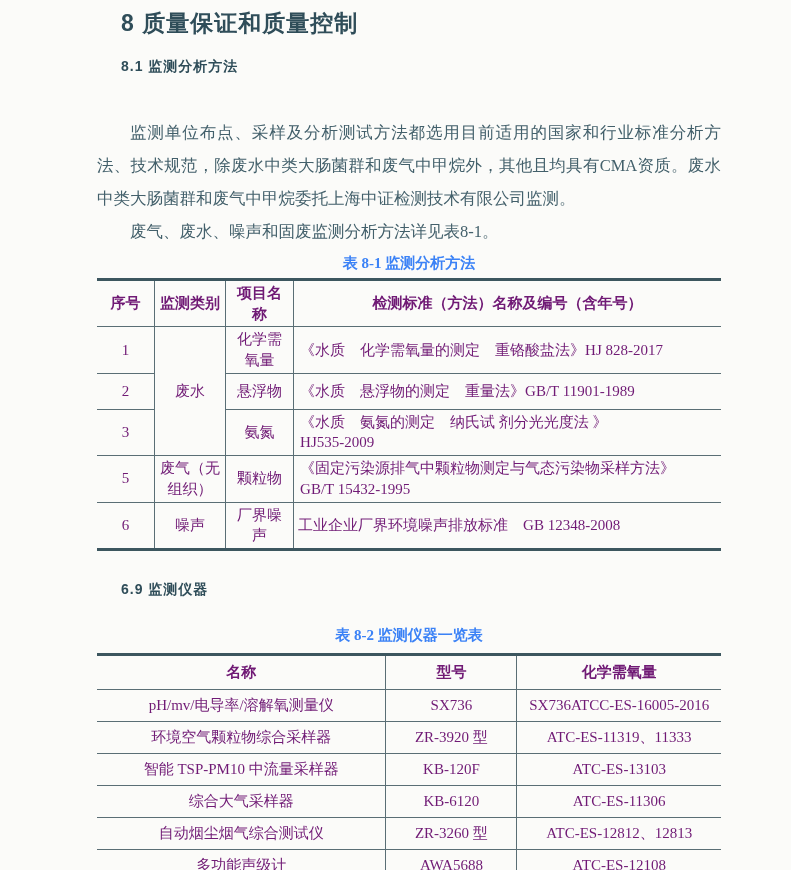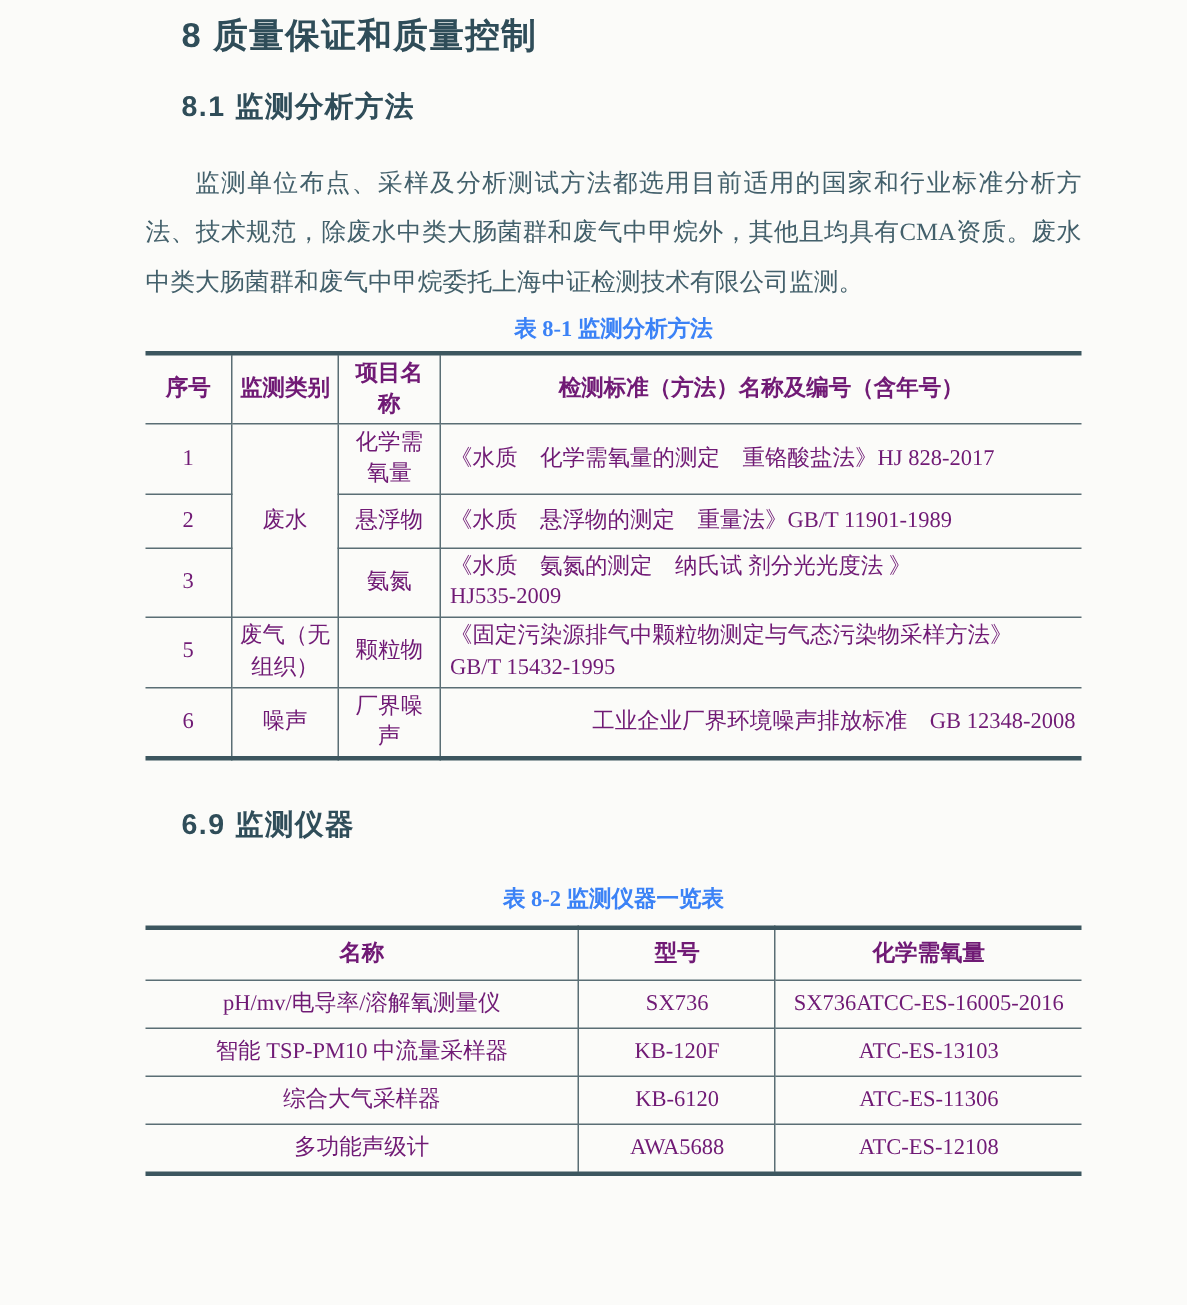--- a/index.html
+++ b/index.html
@@ -19,35 +19,35 @@
   }
   h1.chapter {
     font-family: "Liberation Sans", sans-serif;
     font-size: 23px; font-weight: bold;
     color: #2f4d59;
     margin: 2px 0 0 24px;
     letter-spacing: 1px;
   }
   h2.section {
     font-family: "Liberation Sans", sans-serif;
-    font-size: 19px; font-weight: bold;
+    font-size: 14px; font-weight: bold;
     color: #2f4d59;
     margin: 19px 0 0 24px;
     letter-spacing: 1px;
   }
   h2.section2 { margin-top: 30px; }
   .body-para {
     font-size: 16.5px;
     line-height: 33px;
     text-indent: 2em;
     text-align: justify;
     margin: 0;
     color: #43606b;
   }
-  .body-para.first { margin-top: 21px; }
+  .body-para.first { margin-top: 40px; }
   .tbl-caption {
     text-align: center;
     font-weight: bold;
     font-size: 15px;
     color: #3b82f6;
     margin: 0;
     padding: 0;
   }
   .cap1 { margin-top: 6px; margin-bottom: 5px; }
   .cap2 { margin-top: 27px; margin-bottom: 8px; }
@@ -76,37 +76,38 @@
   th:last-child, td:last-child { border-right: none; text-align: center; }
   thead th { border-top: none; font-weight: bold; text-align: center; }
   tbody tr:last-child td { border-bottom: none; }
   .t1 thead th { height: 34px; }
   .t1 td { text-align: center; }
   .t1 td.std {
     text-align: left;
     padding-left: 6px;
     white-space: pre-line;
   }
-  .t1 td.std-center { text-align: right; white-space: pre-line; }
+  .t1 td.std-center { text-align: left; white-space: pre-line; }
   .t1 tr.r-s td { height: 31px; }
   .t1 tr.r-d td { height: 40px; }
   .t1 tr.r-last td { height: 26px; }
   .t2 thead th { height: 29px; }
   .t2 td { height: 27px; text-align: center; }
 </style>
 </head>
 <body>
 
 <div class="page">
 
   <h1 class="chapter">8 质量保证和质量控制</h1>
 
   <h2 class="section">8.1 监测分析方法</h2>
 
   <p class="body-para first">监测单位布点、采样及分析测试方法都选用目前适用的国家和行业标准分析方法、技术规范，除废水中类大肠菌群和废气中甲烷外，其他且均具有CMA资质。废水中类大肠菌群和废气中甲烷委托上海中证检测技术有限公司监测。</p>
+  <p class="body-para">废气、废水、噪声和固废监测分析方法详见表8-1。</p>
 
   <div class="tbl-caption cap1">表 8-1  监测分析方法</div>
 
   <table class="t1">
     <colgroup>
       <col style="width:9.2%">
         <col style="width:11.4%">
         <col style="width:10.9%">
         <col style="width:68.5%">
     </colgroup>
@@ -169,30 +170,40 @@
         <th>化学需氧量</th>
       </tr>
     </thead>
     <tbody>
       <tr>
         <td>pH/mv/电导率/溶解氧测量仪</td>
         <td>SX736</td>
         <td>SX736ATCC-ES-16005-2016</td>
       </tr>
       <tr>
+        <td>环境空气颗粒物综合采样器</td>
+        <td>ZR-3920 型</td>
+        <td>ATC-ES-11319、11333</td>
+      </tr>
+      <tr>
         <td>智能 TSP-PM10 中流量采样器</td>
         <td>KB-120F</td>
         <td>ATC-ES-13103</td>
       </tr>
       <tr>
         <td>综合大气采样器</td>
         <td>KB-6120</td>
         <td>ATC-ES-11306</td>
       </tr>
       <tr>
+        <td>自动烟尘烟气综合测试仪</td>
+        <td>ZR-3260 型</td>
+        <td>ATC-ES-12812、12813</td>
+      </tr>
+      <tr>
         <td>多功能声级计</td>
         <td>AWA5688</td>
         <td>ATC-ES-12108</td>
       </tr>
 
     </tbody>
   </table>
 
 </div>
 

